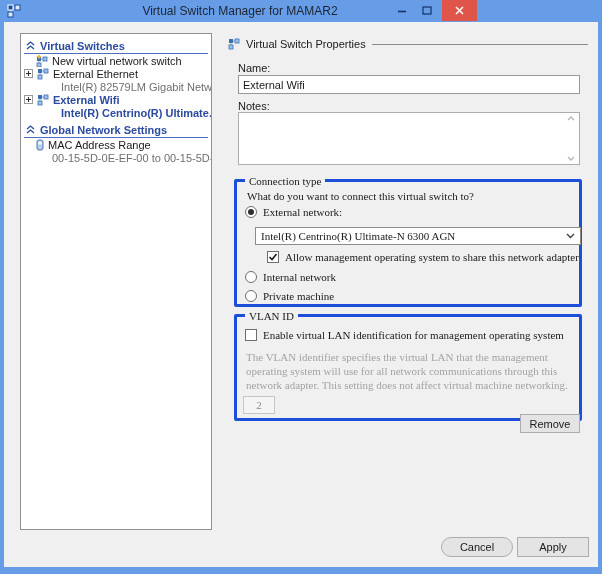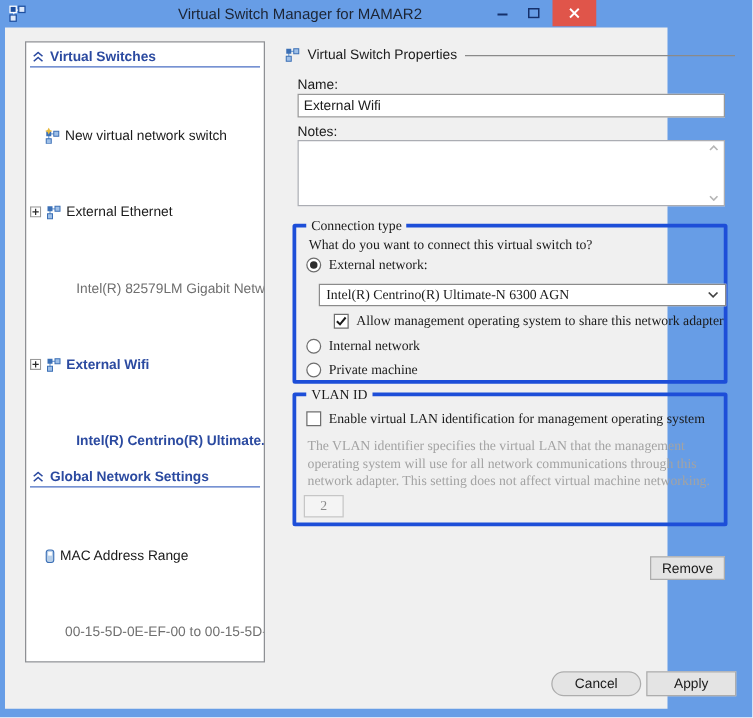--- a/index.html
+++ b/index.html
@@ -13,38 +13,38 @@
   .title-text { position:absolute; left:0; top:0; width:100%; height:22px; line-height:22px;
                 text-align:center; font-size:12px; color:#1c2433; }
   .sysicon { position:absolute; left:7px; top:4px; width:14px; height:14px; }
   .winbtn { position:absolute; top:0; height:21px; display:flex; align-items:center;
             justify-content:center; cursor:default; }
   .btn-min { right:66px; width:24px; }
   .btn-max { right:41px; width:24px; }
   .btn-close { right:3px; width:35px; background:#e0554a; }
 
   
-  .client { position:absolute; left:4px; top:22px; width:530px; height:545px; background:#f0f0f0; }
+  .client { position:absolute; left:4px; top:22px; width:594px; height:545px; background:#f0f0f0; }
 
   
   .sidebar { position:absolute; left:16px; top:11px; width:192px; height:497px;
              background:#fff; border:1px solid #8e9094; overflow:hidden; }
   .tree { padding-top:4px; }
   .tree-header { display:flex; align-items:center; gap:5px; margin:0 3px; height:16px;
                  padding:0 2px; border-bottom:1px solid #4a6fc4;
                  color:#2b4aa0; font-weight:bold; }
-  .tree-row { display:flex; align-items:center; gap:4px; height:13px; white-space:nowrap;margin-top:48px; }
+  .tree-row { display:flex; align-items:center; gap:4px; height:13px; white-space:nowrap; }
   .pl-new  { padding-left:14px; }
   .pl-exp  { padding-left:3px; }
   .pl-sub  { padding-left:40px; }
   .pl-mac  { padding-left:15px; }
   .pl-macsub { padding-left:31px; }
   .sub-gray { color:#6f6f6f; }
   .sel-blue { color:#2b4aa0; font-weight:bold; }
-  .mt2 { margin-top:15px; }
+  .mt2 { margin-top:3px; }
 
   
   .prop-header { position:absolute; left:224px; top:16px; width:360px; display:flex;
                  align-items:center; gap:6px; }
   .prop-header .rule { flex:1; height:1px; background:#8a8a8a; margin-top:1px; }
   .lbl { position:absolute; white-space:nowrap; }
 
   .name-input { position:absolute; left:234px; top:53px; width:342px; height:19px;
                 border:1px solid #989898; background:#fff; font-family:inherit;
                 font-size:11px; padding:2px 4px; color:#1a1a1a; }
@@ -80,21 +80,21 @@
 
   .vlan-desc { position:absolute; left:9px; top:33px; width:336px; color:#a3a3a3;
                line-height:14px; white-space:normal; }
   .vlan-input { position:absolute; left:6px; top:79px; width:32px; height:18px;
                 border:1px solid #c6c6c6; background:#f4f4f4; color:#8a8a8a;
                 text-align:center; font-family:inherit; font-size:11px; }
 
   .btn { position:absolute; height:20px; background:#e4e4e4; border:1px solid #adadad;
          font-family:inherit; font-size:11px; color:#1a1a1a; display:flex;
          align-items:center; justify-content:center; }
-  .btn-remove { left:516px; top:423px; width:60px; height:19px; }
+  .btn-remove { left:516px; top:392px; width:60px; height:19px; }
   .btn-ok     { left:351px; top:515px; width:72px; border:1px solid #4d90d9; }
   .btn-cancel { left:437px; top:515px; width:72px;border-radius:10px; }
   .btn-apply  { left:513px; top:515px; width:72px; }
 </style>
 </head>
 <body>
 
 <div class="window">
 
   <div class="titlebar">

